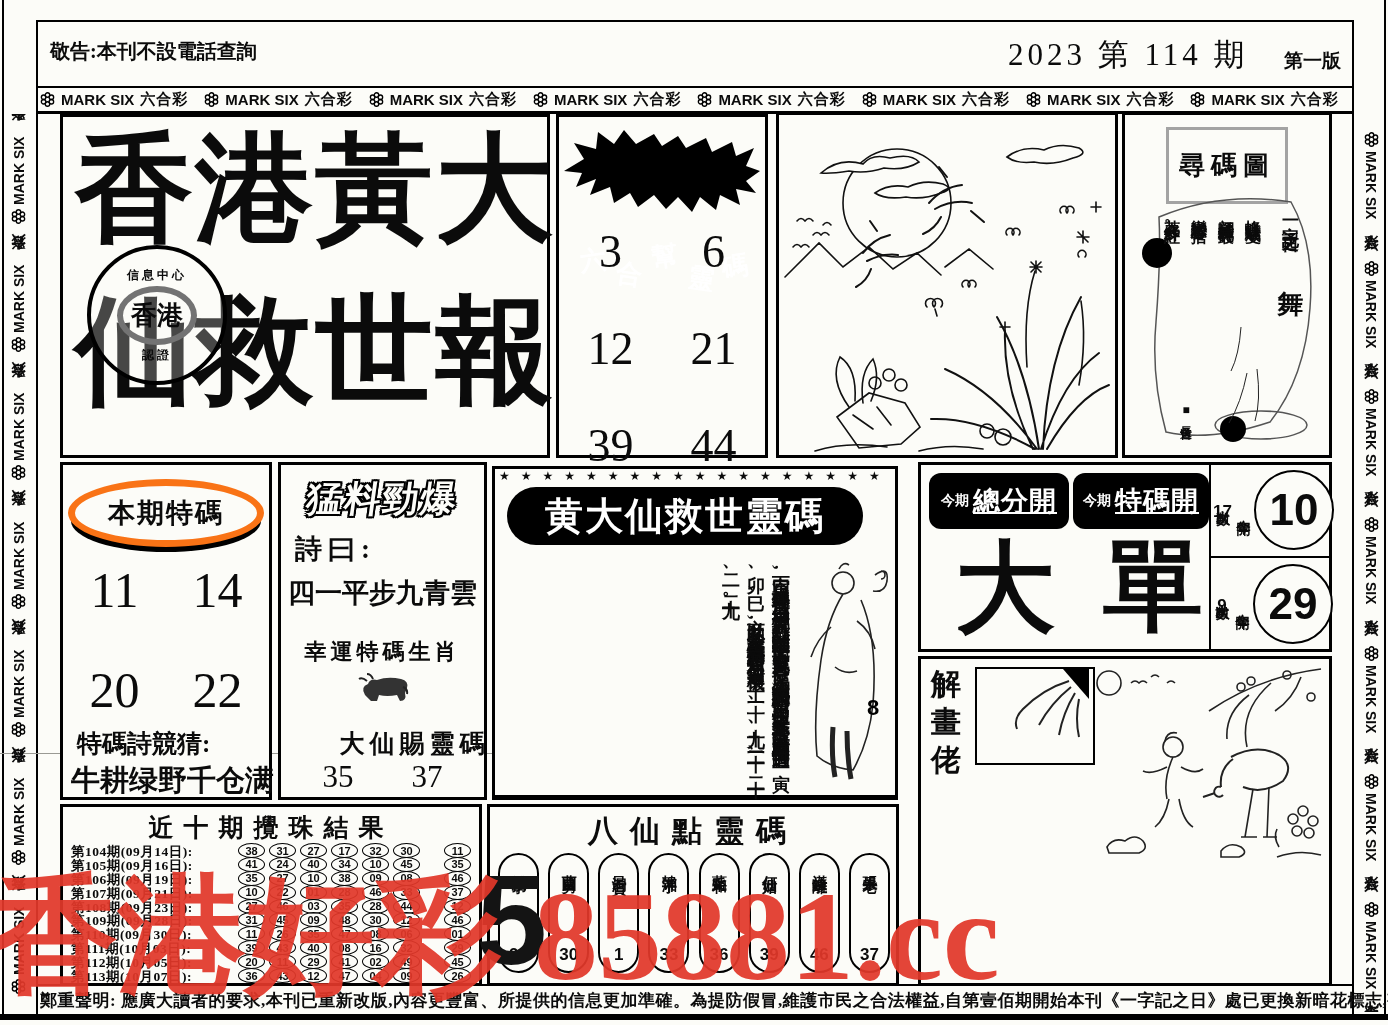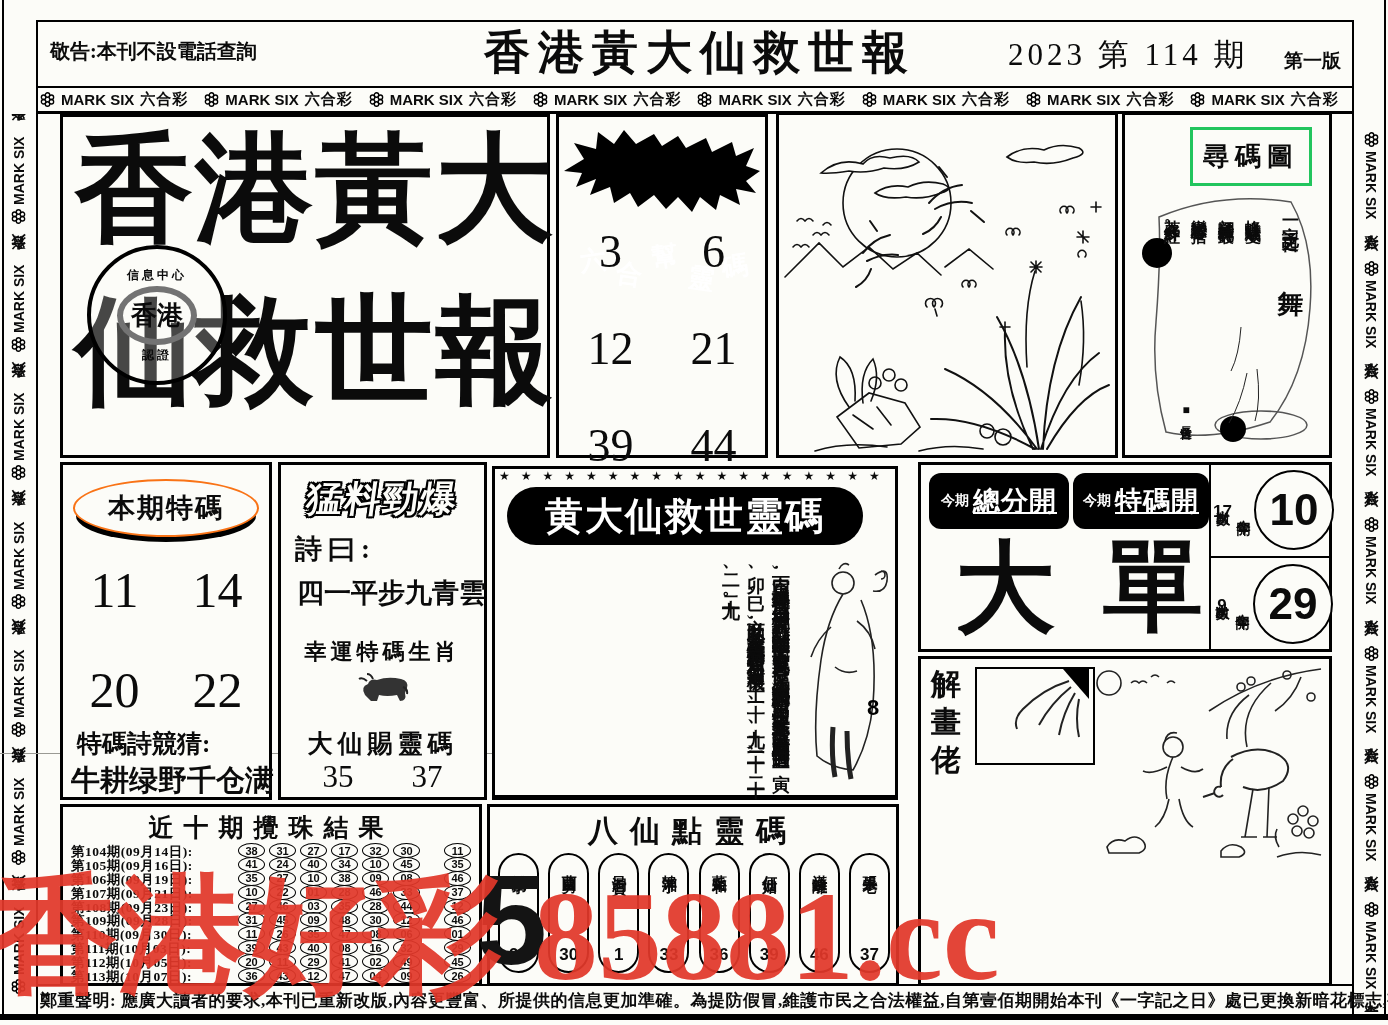--- a/index.html
+++ b/index.html
@@ -30,45 +30,45 @@
   .seal{position:absolute;left:24px;top:128px;width:132px;height:132px;border:4px solid #000;border-radius:50%;
         display:flex;flex-direction:column;align-items:center;justify-content:center;background:rgba(252,252,248,.25);}
   .seal .tiny{font:700 12px "Liberation Serif",serif;letter-spacing:3px;}
   .seal .core{font:900 26px "Liberation Serif",serif;border:6px solid #737373;border-radius:50%;padding:6px 8px;margin:2px 0;text-align:center;}
   
   .burst{position:absolute;left:5px;top:12px;width:196px;height:84px;}
   .burst span{position:absolute;color:#fff;font:900 26px "Liberation Serif",serif;}
   .liuhe-grid{position:absolute;left:0;top:108px;width:100%;display:grid;grid-template-columns:1fr 1fr;row-gap:44px;justify-items:center;}
   .liuhe-grid span{font:400 46px "Liberation Serif",serif;}
   
-  .xm-title{position:absolute;left:50%;top:12px;transform:translateX(-50%);border:3px solid #22c55e;padding:9px 10px;
-            font:900 26px "Liberation Serif",serif;letter-spacing:6px;white-space:nowrap;margin-left:24px;}
+  .xm-title{position:absolute;left:50%;top:12px;transform:translateX(-50%);border:3px solid #a3a3a3;padding:18px 10px;
+            font:900 26px "Liberation Serif",serif;letter-spacing:6px;white-space:nowrap;}
   .vtext{writing-mode:vertical-rl;text-orientation:upright;}
   .xm-riddle{position:absolute;left:148px;top:96px;height:200px;font:700 17px "Liberation Serif",serif;letter-spacing:3px;}
   .xm-ans{font:900 26px "Liberation Serif",serif;}
   .xm-poem{position:absolute;left:34px;top:92px;width:108px;height:200px;font:700 16px "Liberation Serif",serif;
            line-height:27px;white-space:pre-line;letter-spacing:2px;}
   .xm-sign{position:absolute;left:52px;top:288px;height:80px;font:700 12px "Liberation Serif",serif;}
   
-  .oval{position:absolute;left:50%;top:14px;transform:translateX(-50%);width:182px;height:54px;border:2px solid #f97316;border-radius:50%;
+  .oval{position:absolute;left:50%;top:14px;transform:translateX(-50%);width:182px;height:54px;border:7px solid #f97316;border-radius:50%;
         display:flex;align-items:center;justify-content:center;font:900 27px "Liberation Serif",serif;letter-spacing:2px;
         box-shadow:0 8px 0 -3px #000;background:#fcfcf8;}
   .benqi-grid{position:absolute;left:0;top:96px;width:100%;display:grid;grid-template-columns:1fr 1fr;row-gap:42px;justify-items:center;}
   .benqi-grid span{font:400 50px "Liberation Serif",serif;}
   .guess-label{position:absolute;left:14px;top:262px;font:900 25px "Liberation Serif",serif;}
   .guess{position:absolute;left:8px;top:296px;width:192px;text-align:center;font:900 29px "Liberation Serif",serif;white-space:nowrap;}
   
   .meng-title{position:absolute;left:0;top:10px;width:100%;text-align:center;font:900 36px "Liberation Serif",serif;
       color:#fcfcf8;letter-spacing:2px;transform:skewX(-8deg);
       text-shadow:2px 0 #000,-2px 0 #000,0 2px #000,0 -2px #000,2px 2px #000,-2px -2px #000,2px -2px #000,-2px 2px #000;}
   .shiyue{position:absolute;left:14px;top:66px;font:900 27px "Liberation Serif",serif;letter-spacing:6px;}
-  .meng-poem{position:absolute;left:0;top:110px;width:100%;text-align:center;font:900 27px "Liberation Serif",serif;white-space:nowrap;padding-left:9px;}
+  .meng-poem{position:absolute;left:0;top:110px;width:100%;text-align:center;font:900 27px "Liberation Serif",serif;white-space:nowrap;}
   .zlabel{position:absolute;left:0;top:172px;width:100%;text-align:center;font:700 22px "Liberation Serif",serif;letter-spacing:4px;}
   .oxwrap{position:absolute;left:50%;top:208px;transform:translateX(-50%);}
-  .clabel{position:absolute;left:0;top:262px;width:100%;text-align:center;font:900 25px "Liberation Serif",serif;letter-spacing:5px;}
+  .clabel{position:absolute;left:0;top:262px;width:100%;text-align:center;font:900 25px "Liberation Serif",serif;letter-spacing:5px;padding-left:32px;}
   .cnums{position:absolute;left:0;top:294px;width:100%;display:flex;justify-content:center;gap:58px;font:400 31px "Liberation Serif",serif;}
   
   .stars{position:absolute;left:4px;top:0;width:392px;overflow:hidden;white-space:nowrap;font-size:12px;letter-spacing:4px;}
   .lm-bar{position:absolute;left:12px;top:18px;width:356px;height:58px;background:#000;border-radius:29px;
           color:#fff;display:flex;align-items:center;justify-content:center;font:900 38px "Liberation Serif",serif;letter-spacing:2px;}
   .lm-body{position:absolute;left:10px;top:92px;width:288px;height:228px;writing-mode:vertical-rl;
            font:700 18px "Liberation Serif",serif;line-height:25px;letter-spacing:2px;}
   
   .tag{position:absolute;height:56px;background:#000;border-radius:12px;color:#fff;display:flex;align-items:center;justify-content:center;gap:4px;}
   .tag .sm{display:flex;flex-direction:column;font:700 14px "Liberation Serif",serif;line-height:1.1;}
@@ -118,21 +118,20 @@
   <div class="hline" style="left:36px;top:111px;width:1318px;height:3px;"></div>
   <div class="hline" style="left:36px;top:984px;width:1318px;"></div>
   <div class="hline" style="left:0;top:1014px;width:1388px;height:6px;"></div>
   <div class="vline" style="left:2px;top:0;height:1020px;"></div>
   <div class="vline" style="left:36px;top:20px;height:996px;"></div>
   <div class="vline" style="left:1352px;top:20px;height:996px;"></div>
   <div class="vline" style="left:1384px;top:0;height:1020px;"></div>
   <div class="hline" style="left:0;top:753px;width:492px;height:1px;background:#9a9a94;"></div>
 
   <div class="abs notice">敬告:本刊不設電話查詢</div>
-  <div class="abs mtitle">香港黃大仙救世報</div>
   <div class="abs issue">2023 第 114 期</div>
   <div class="abs edition">第一版</div>
 
   <div class="abs strip-top" id="strip-top">
       <span class="unit-h">
         <svg width="15" height="15" viewBox="0 0 20 20">
           <g fill="none" stroke="#000" stroke-width="1.8">
             <circle cx="10" cy="4" r="3"></circle>
             <circle cx="15.2" cy="7" r="3"></circle>
             <circle cx="15.2" cy="13" r="3"></circle>

